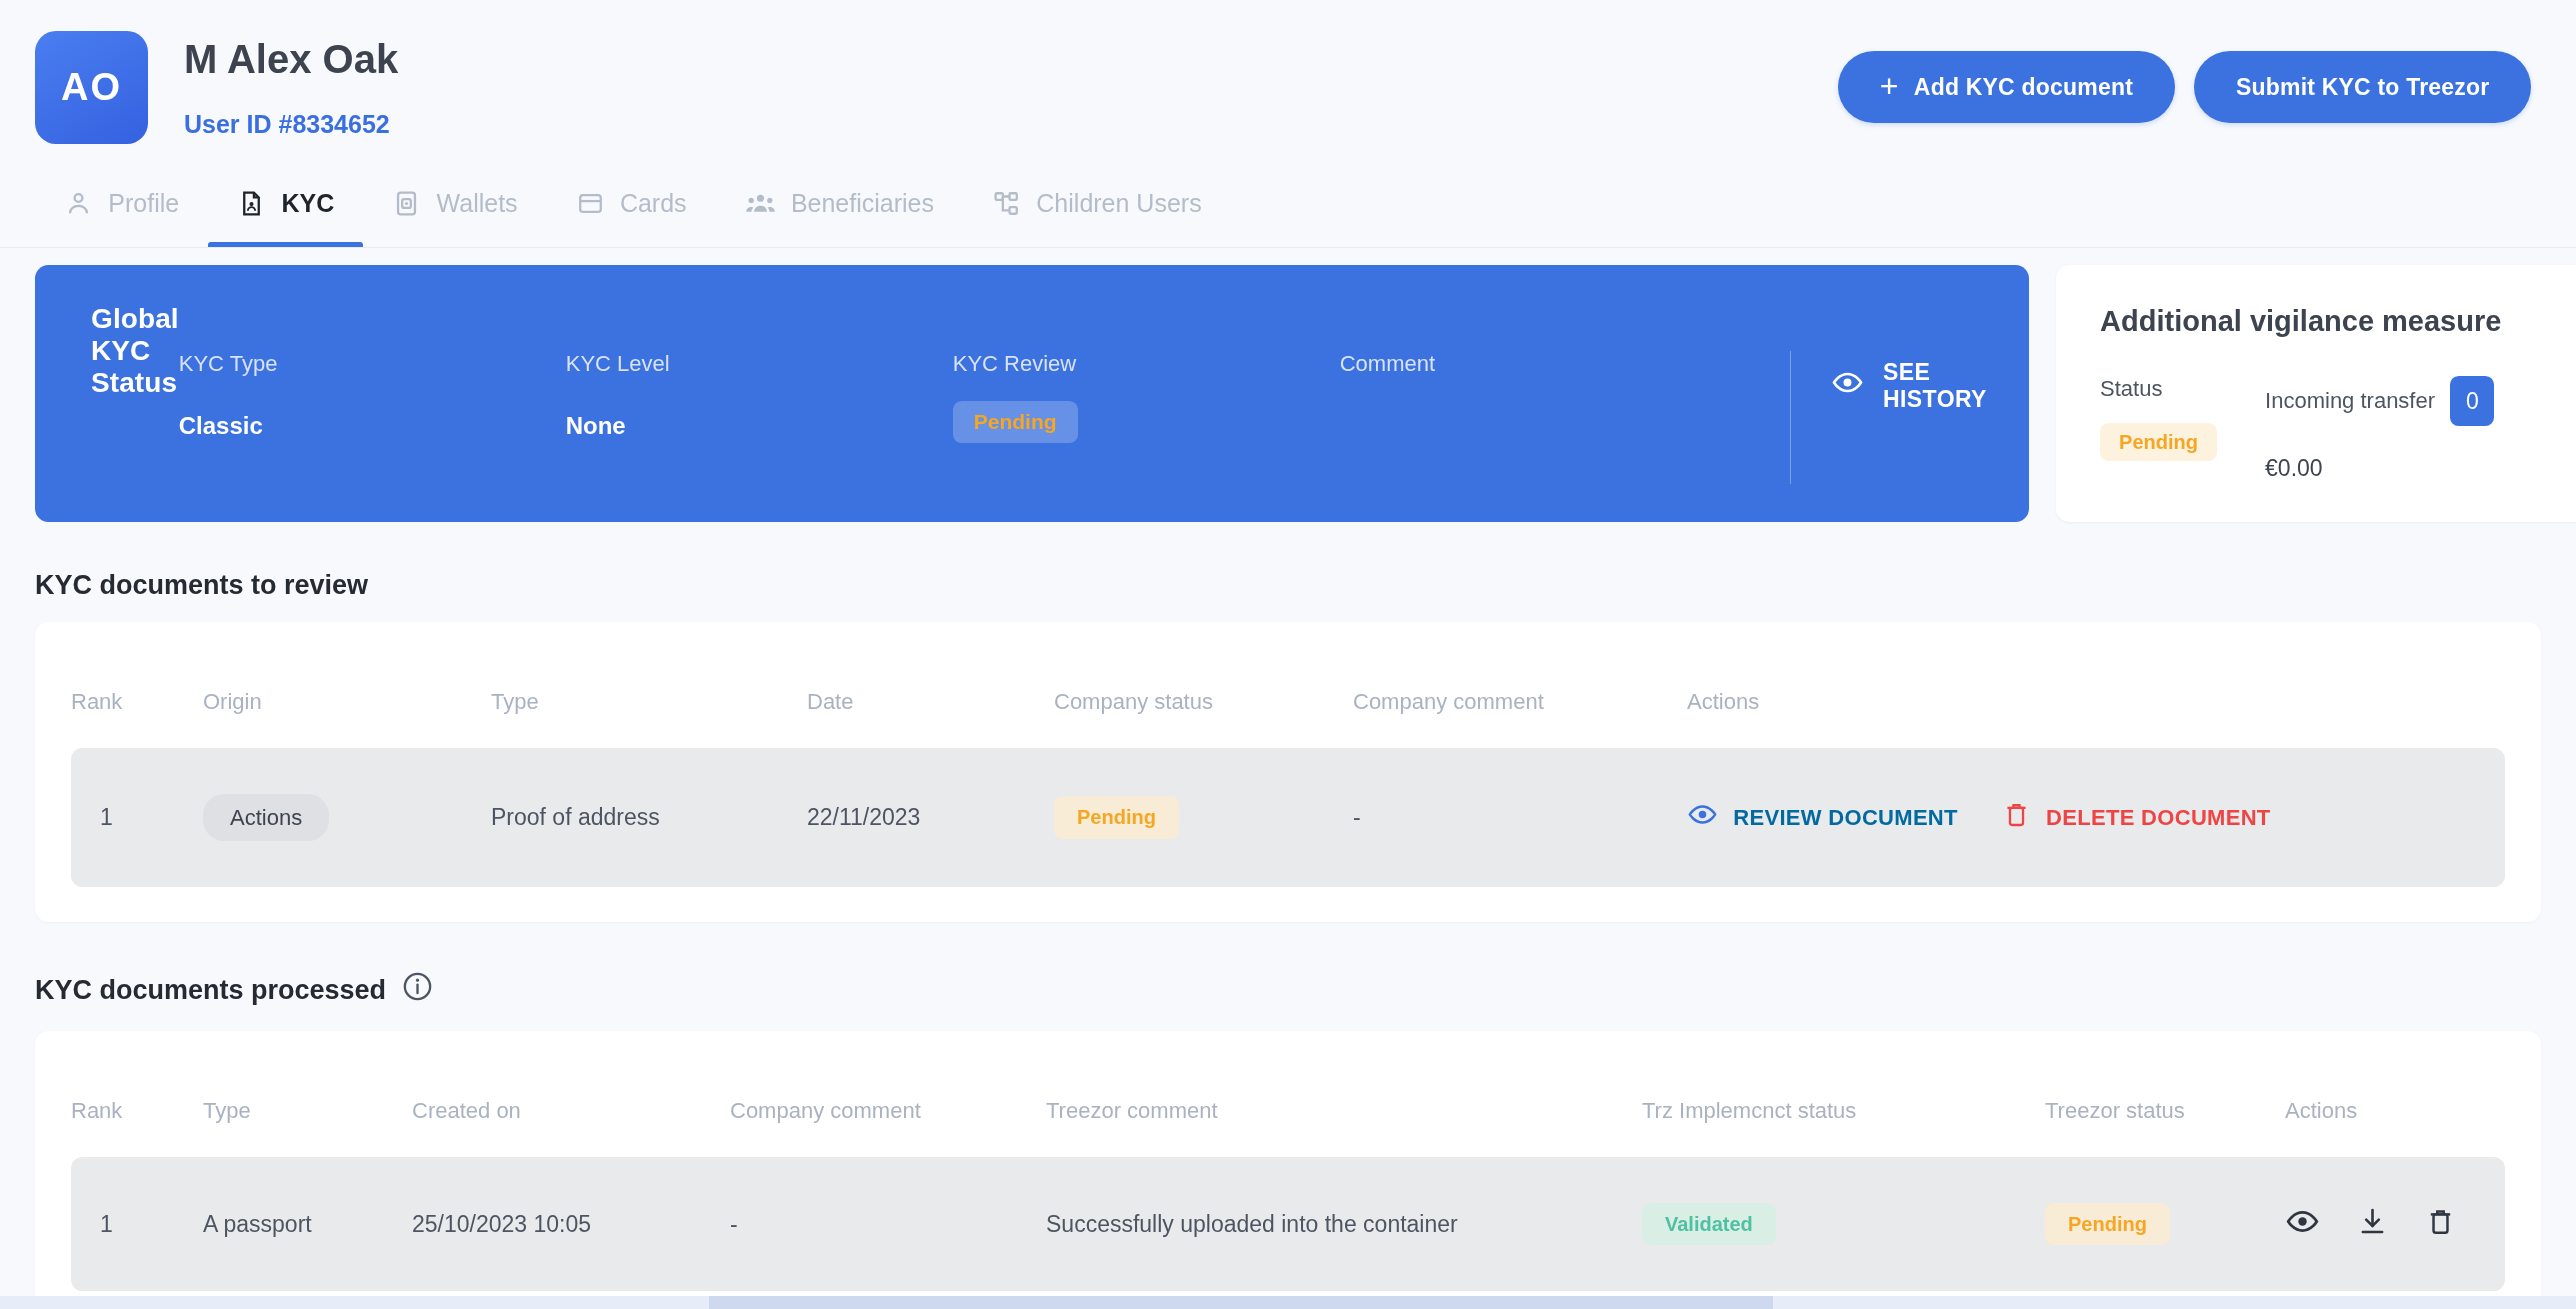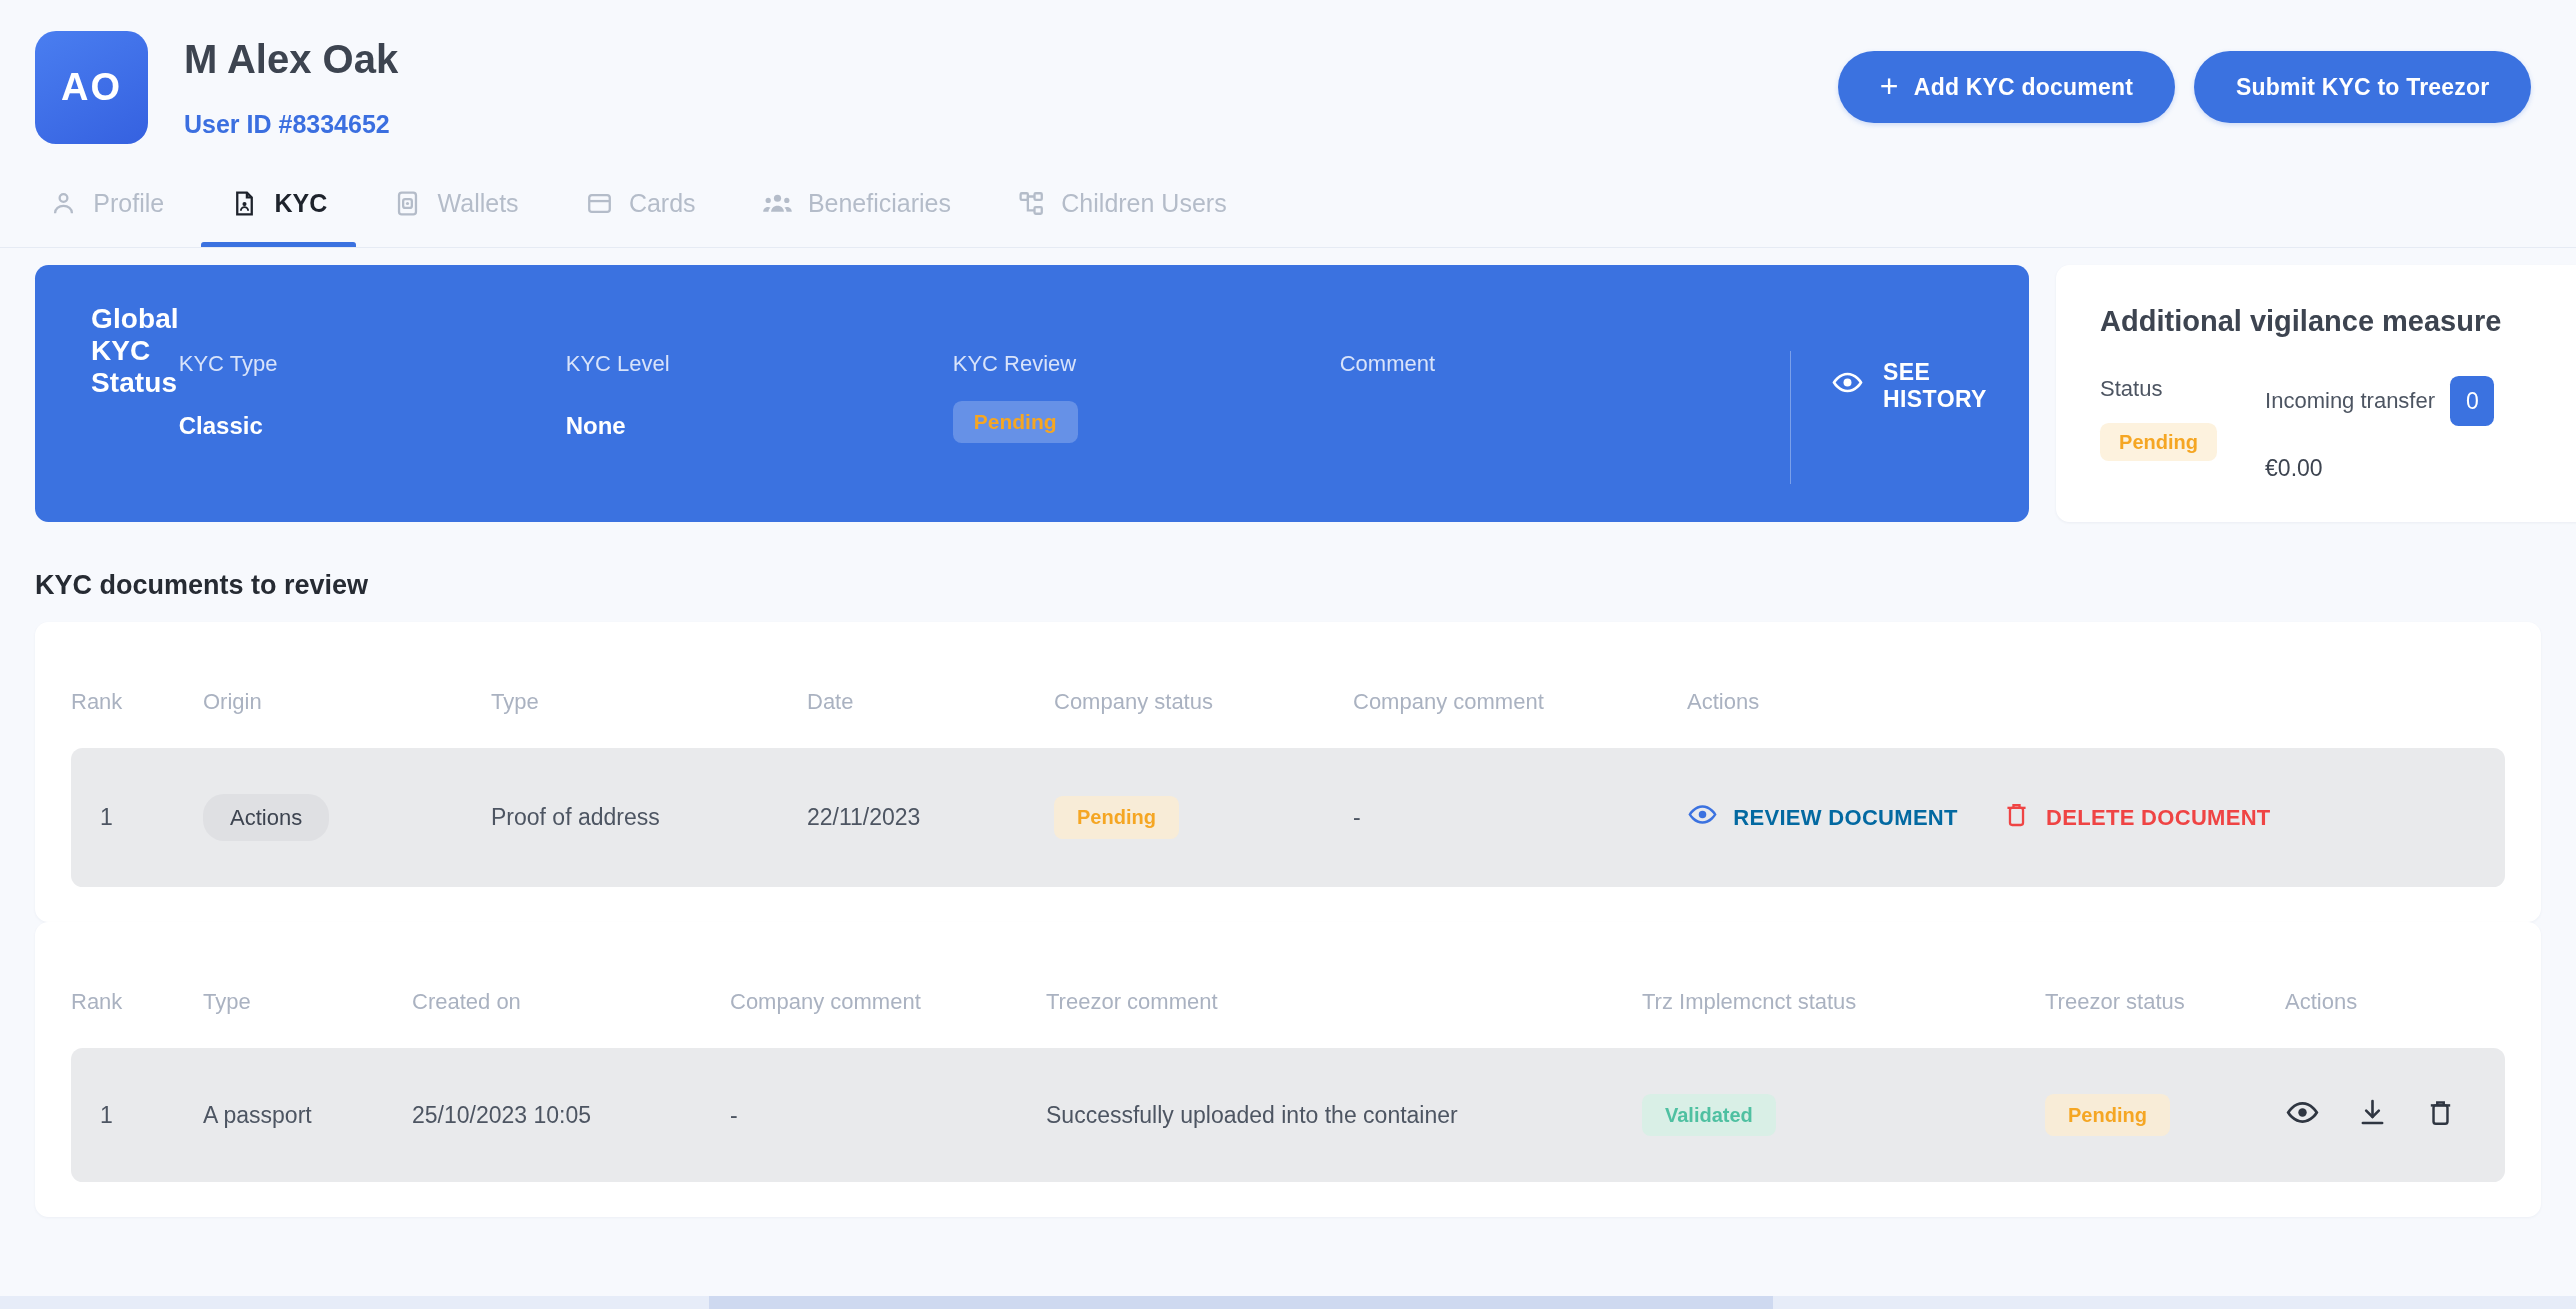--- a/index.html
+++ b/index.html
@@ -27,21 +27,21 @@
     border: none; border-radius: 38px; background: #3b72e0; color: #fff;
     font-family: "Liberation Sans", sans-serif;
     font-size: 23px; font-weight: 700; letter-spacing: 0.2px;
     height: 72px; padding: 0 42px; cursor: pointer;
     display: flex; align-items: center; justify-content: center; gap: 15.3px;
     box-shadow: 0 1.9px 5.8px rgba(59,114,224,.22);
   }
   .btn .plus { font-size: 32px; font-weight: 400; line-height: 1; margin-top: -2.9px; }
 
   
-  .tabs { display: flex; align-items: flex-end; padding: 0 20px; height: 94px; gap: 8px; }
+  .tabs { display: flex; align-items: flex-end; padding: 0 35px; height: 94px; gap: 0; }
   .tab {
     display: flex; align-items: center; gap: 15.3px;
     height: 88px; padding: 0 29px; cursor: pointer;
     color: #b4bcc9; font-size: 25px; font-weight: 400; position: relative;
   }
   .tab.active { color: #1e232c; font-weight: 700; }
   .tab.active::after {
     content: ""; position: absolute; left: 0; right: 0; bottom: 0;
     height: 4.8px; background: #3b72e0; border-radius: 2.9px 2.9px 0 0;
   }
@@ -350,20 +350,30 @@
                   </span>
                   <span>DELETE DOCUMENT</span>
                 </span>
               </div>
             </td>
           </tr>
         </tbody>
       </table>
     </div>
 
+    <div class="section-title">
+      <span>KYC documents processed</span>
+      <span>
+        <svg width="33" height="33" viewBox="0 0 24 24" fill="none" stroke="#4d5562" stroke-width="1.7">
+            <circle cx="12" cy="12" r="9.2"></circle>
+            <path d="M12 10.6v6.1" stroke-linecap="round"></path>
+            <circle cx="12" cy="7.4" r="1.15" fill="#4d5562" stroke="none"></circle>
+          </svg>
+      </span>
+    </div>
     <div class="table-card">
       <table>
         <colgroup>
           <col style="width:132px">
             <col style="width:209px">
             <col style="width:318px">
           <col style="width:316px">
             <col style="width:596px">
             <col style="width:403px">
           <col style="width:240px">

